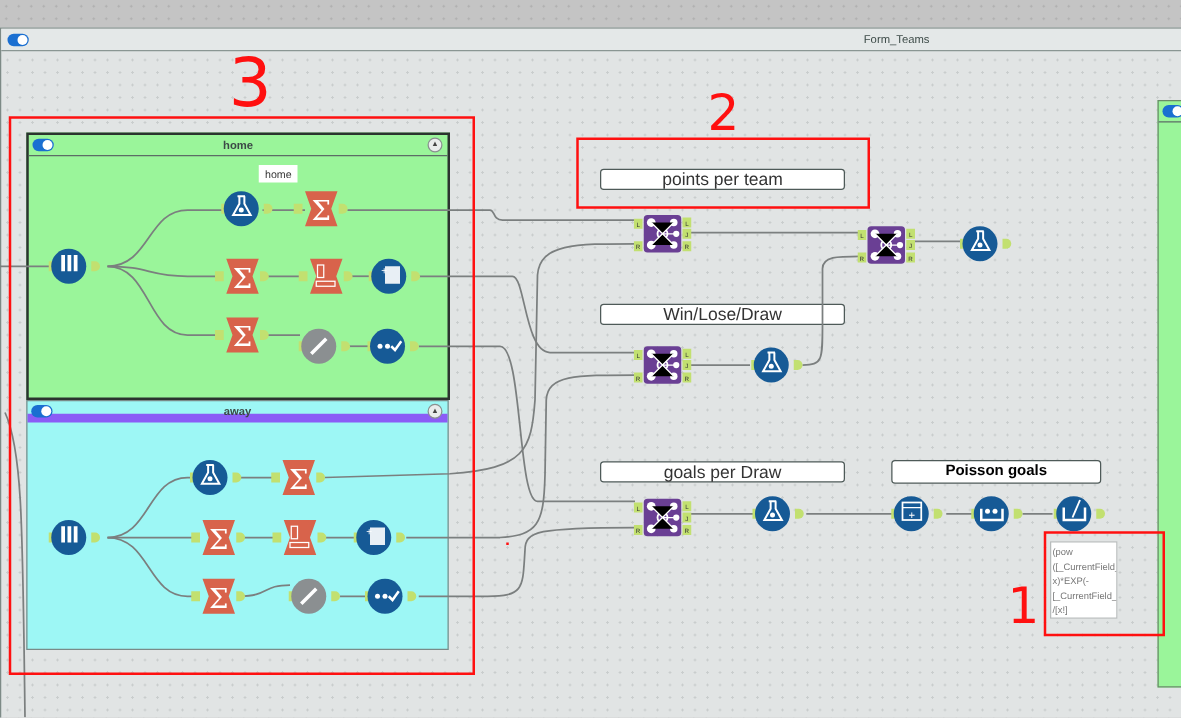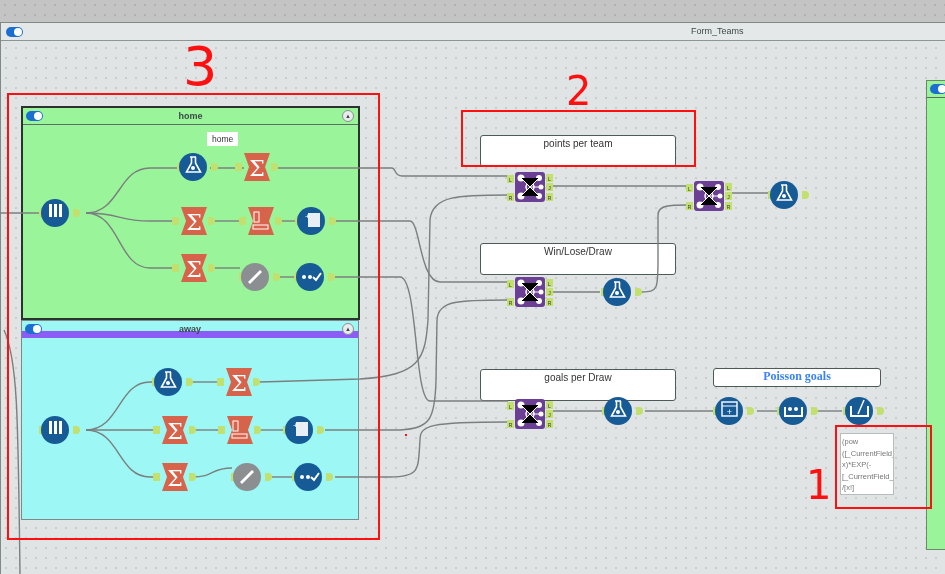--- a/index.html
+++ b/index.html
@@ -42,23 +42,23 @@
     position: absolute; left: 0; top: 0; width: 100%; height: 17px;
     border-bottom: 1px solid #5c6c66;
   }
   .tc-title { position: absolute; top: 3px; left: 0; width: 100%; text-align: center; font-size: 9px; font-weight: bold; color: #3c4a47; }
   .collapse-btn {
     position: absolute; right: 4px; top: 2px; width: 12px; height: 12px; border-radius: 50%;
     border: 1px solid #8a9090; background: #e9ecec; font-size: 6px; line-height: 11px; text-align: center; color: #444;
   }
   .comment-box {
     position: absolute; background: #fff; border: 1px solid #4e5a58; border-radius: 3px;
-    text-align: center; font-size: 10px; color: #333; height: 32px; line-height: 15px;
-  }
-  .comment-box.big { font-size: 12px; font-weight: bold; color: #3b82f6; line-height: 15px; height: 19px; font-family: Liberation Serif, serif; }
+    text-align: center; font-size: 14px; color: #333; height: 17px; line-height: 15px;
+  }
+  .comment-box.big { font-size: 12px; font-weight: bold; color: #000000; line-height: 15px; height: 19px; }
   .tooltip-label { position: absolute; background: #fff; font-size: 8.5px; padding: 2px 5px; color: #333; }
   .formula-box {
     position: absolute; left: 840px; top: 433px; width: 54px; height: 62px; background: #fff;
     border: 1px solid #b8bcbc; font-size: 7.5px; line-height: 11.5px; color: #777; padding: 2px 1px; white-space: pre-line; overflow: hidden;
   }
   .annot-rect { position: absolute; border: 2px solid #ff1010; }
   .annot-num { position: absolute; color: #ff1010; font-family: "DejaVu Sans", sans-serif; font-weight: normal; }
   .tool { position: absolute; }
   .tool svg { display: block; }
   svg.wires { position: absolute; left: 0; top: 0; width: 945px; height: 574px; pointer-events: none; }

